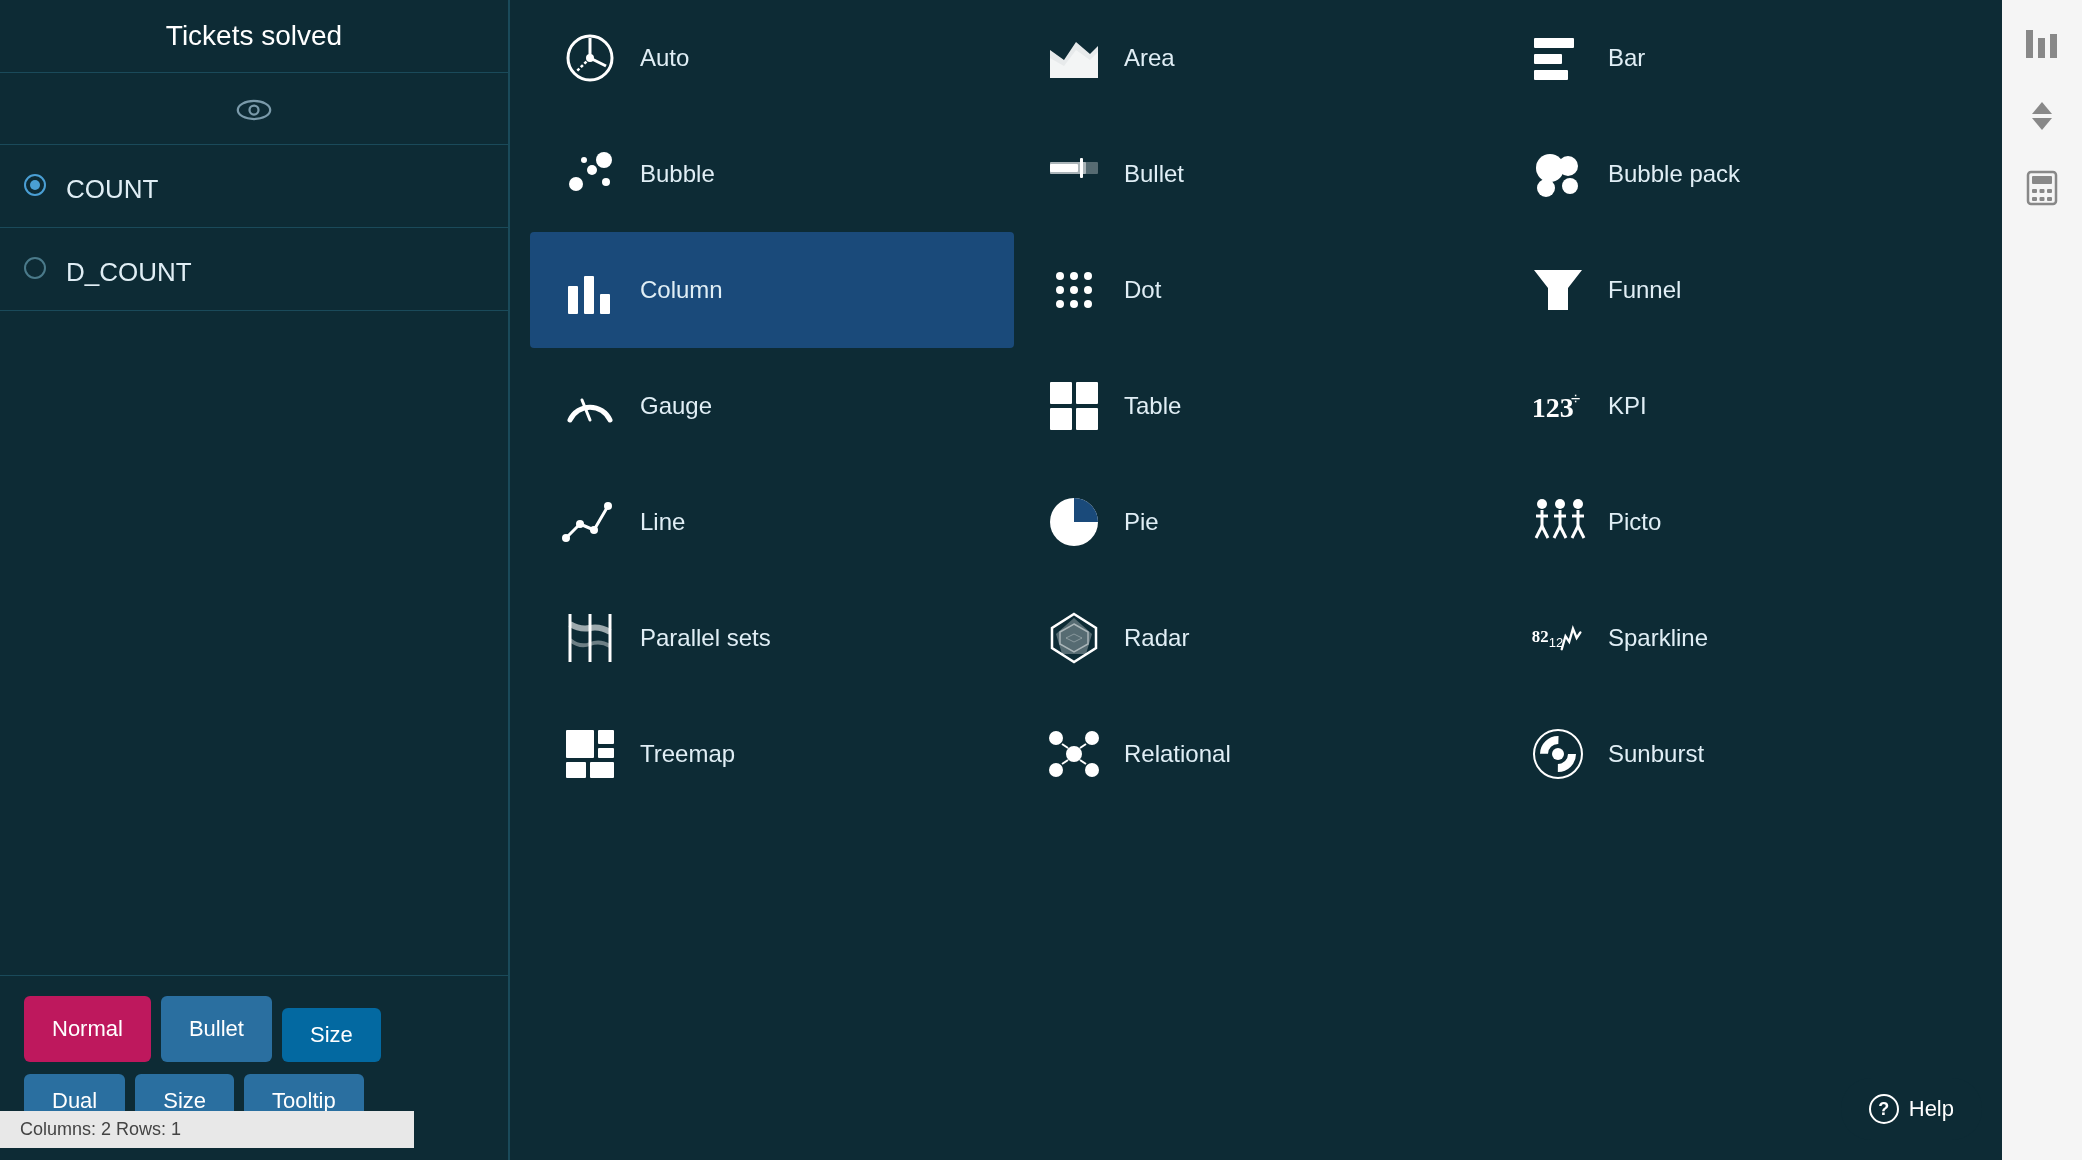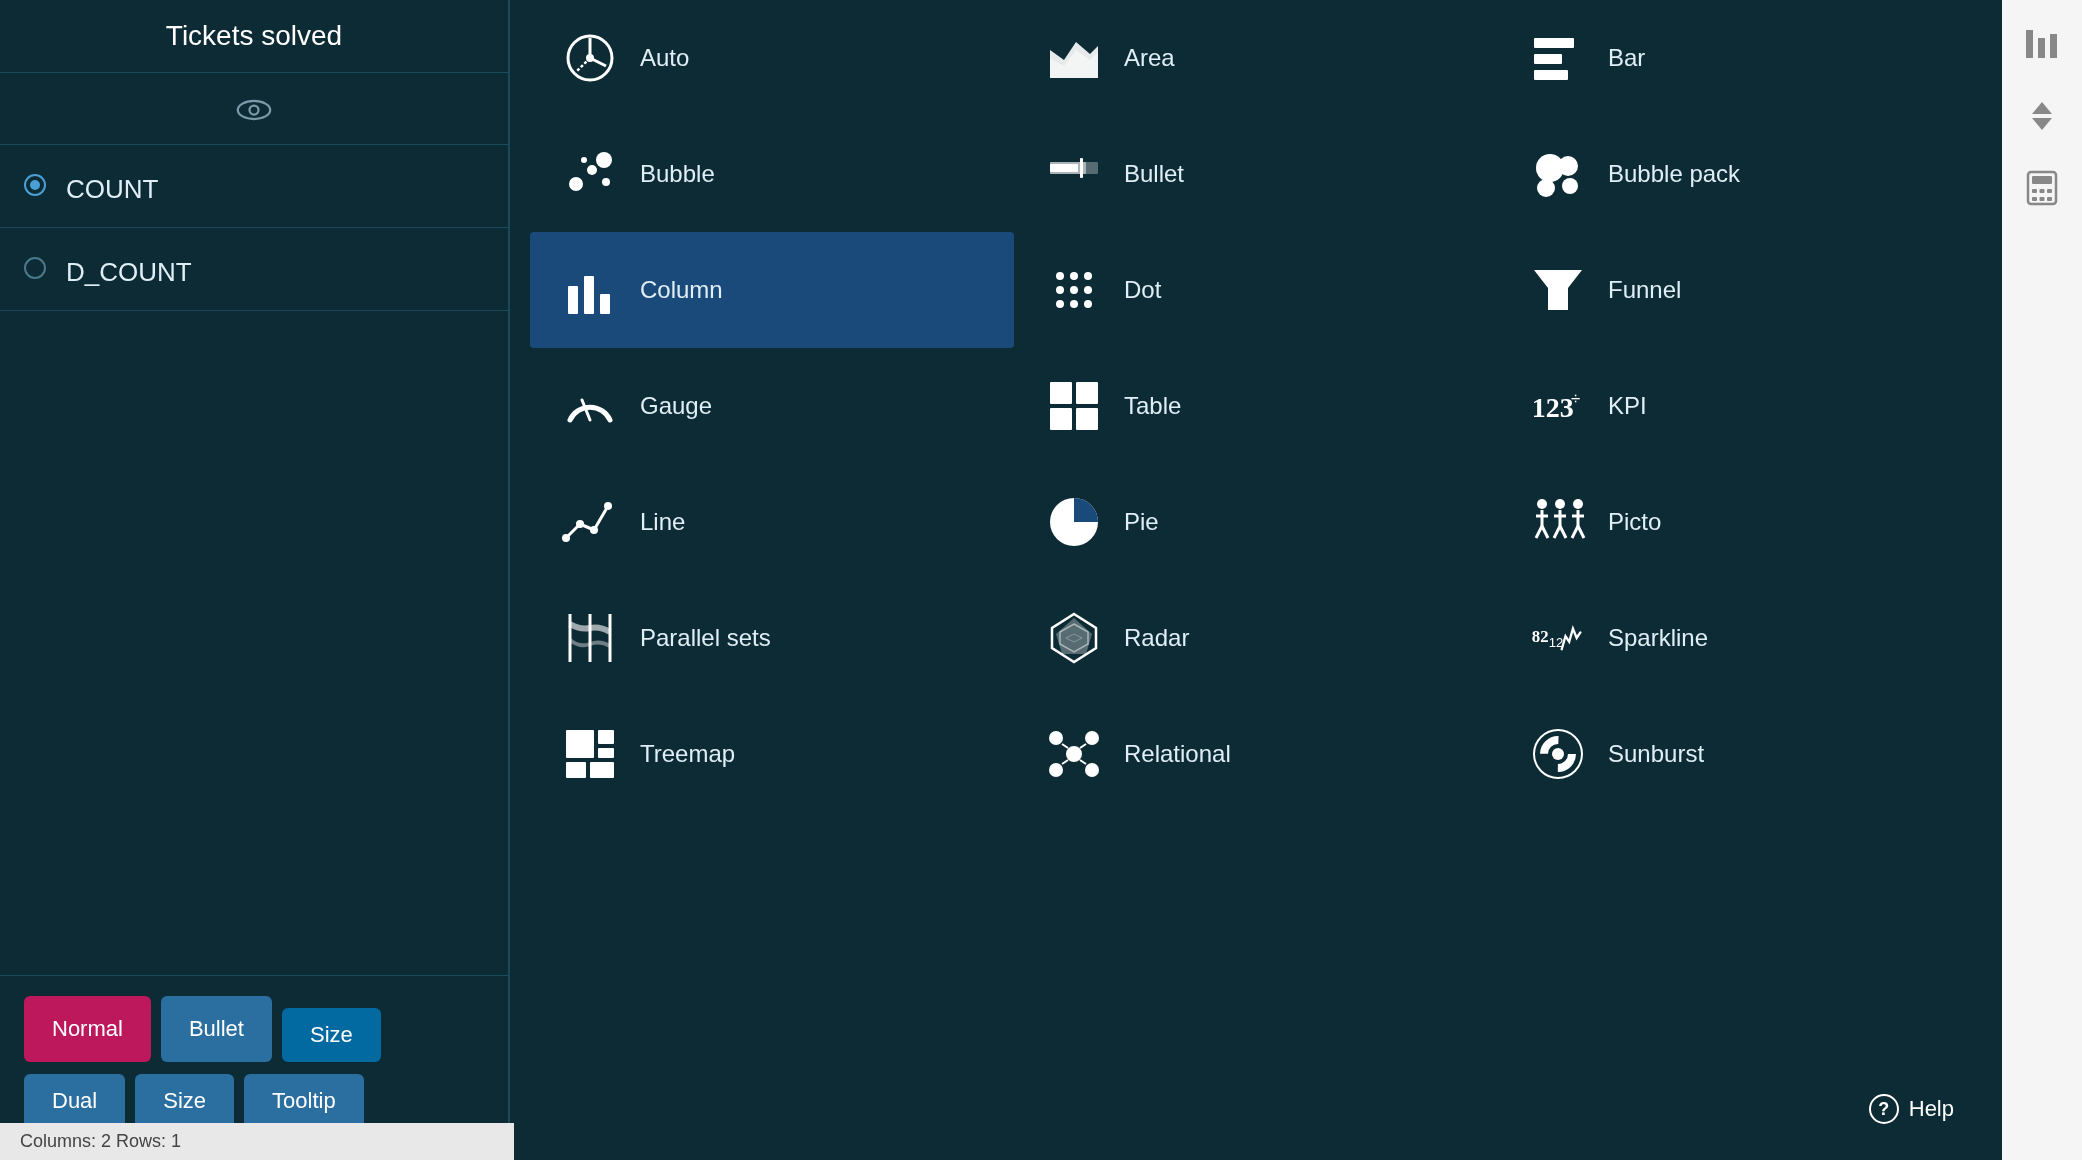--- a/index.html
+++ b/index.html
@@ -201,27 +201,27 @@
 
     .right-icon svg {
       width: 36px;
       height: 36px;
       fill: #888;
     }
 
     
     .page-status {
       position: fixed;
-      bottom: 0;
+      bottom: 12px;
       left: 0;
       background: #e8e8e8;
       color: #444;
       font-size: 18px;
       padding: 8px 20px;
-      width: 514px;
+      width: 414px;
       z-index: 100;
     }
 
     
     .help-btn {
       position: fixed;
       bottom: 20px;
       right: 100px;
       background: #0d2b35;
       color: #fff;

